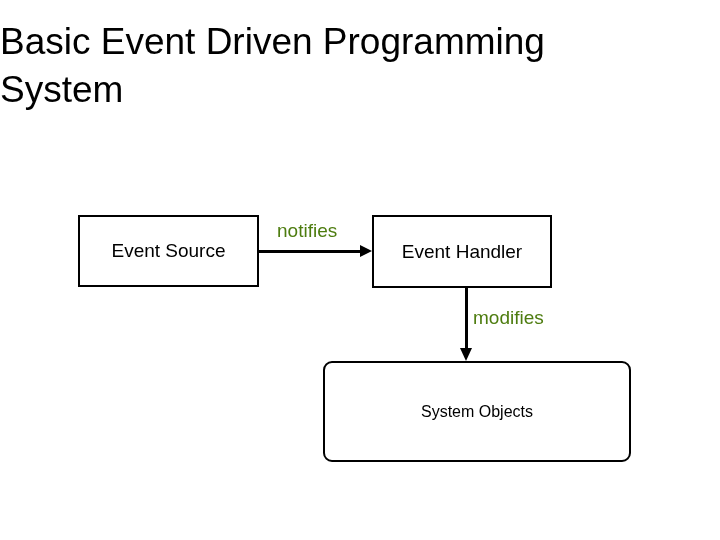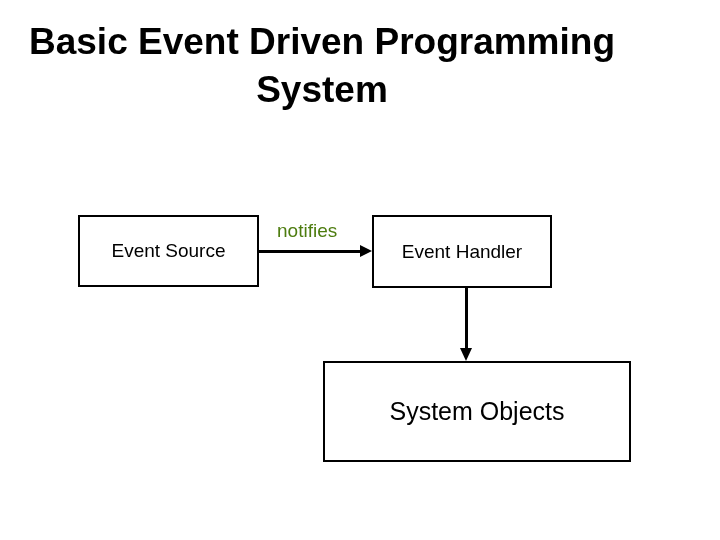--- a/index.html
+++ b/index.html
@@ -11,41 +11,40 @@
     color: #000000;
     overflow: hidden;
   }
   .slide { position: absolute; inset: 0; width: 720px; height: 540px; }
 
   .slide-title {
     position: absolute;
     top: 18px;
     left: 0;
     width: 644px;
-    text-align: center;
     font-size: 37px;
     line-height: 48px;
-    font-weight: 700;
+    font-weight: 400;
     color: #000000;
   }
 
   .node {
     position: absolute;
     border: 2px solid #000000;
     background: #ffffff;
     display: flex;
     align-items: center;
     justify-content: center;
     text-align: center;
     font-size: 19px;
     color: #000000;
   }
   .node-event-source  { left: 78px;  top: 215px; width: 181px; height: 72px; }
   .node-event-handler { left: 372px; top: 215px; width: 180px; height: 73px; }
-  .node-system-objects{ left: 323px; top: 361px; width: 308px; height: 101px; font-size: 25px; }
+  .node-system-objects{ left: 323px; top: 361px; width: 308px; height: 101px; font-size: 16px; border-radius: 9px; }
 
   .edge-label {
     position: absolute;
     font-size: 19px;
     color: #4d7c0f;
     white-space: nowrap;
   }
   .label-notifies { left: 277px; top: 220px; }
   .label-modifies { left: 473px; top: 307px; }
 
@@ -86,16 +85,17 @@
   </div>
 
   <div class="node node-system-objects">
     <span>System Objects</span>
   </div>
 
   <div class="edge-label label-notifies">notifies</div>
   <div class="arrow-shaft shaft-notifies"></div>
   <div class="arrow-head head-notifies"></div>
 
+  <div class="edge-label label-modifies">modifies</div>
   <div class="arrow-shaft shaft-modifies"></div>
   <div class="arrow-head head-modifies"></div>
 
 </div>
 
 </body></html>

